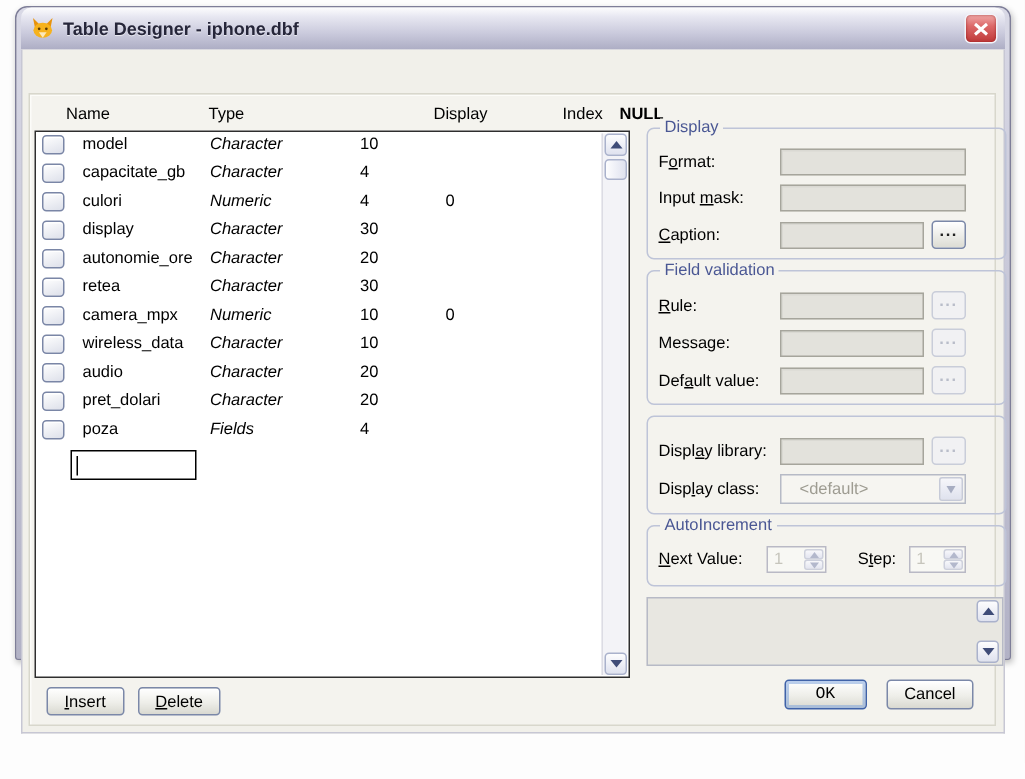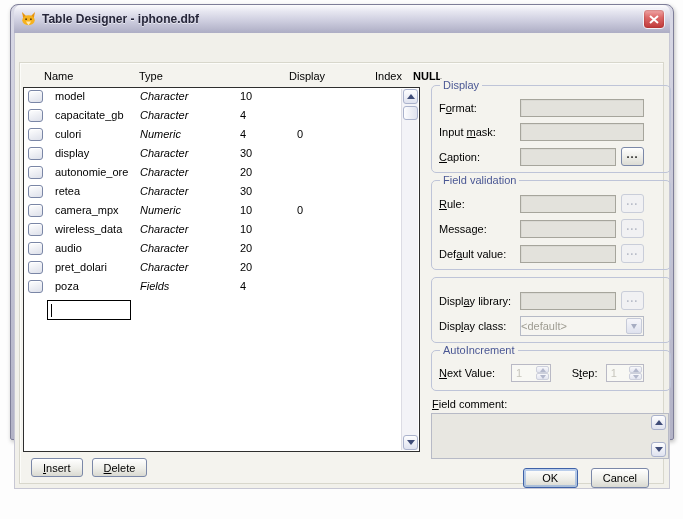--- a/index.html
+++ b/index.html
@@ -51,36 +51,36 @@
   .sbtn.up{top:0;} .sbtn.down{bottom:0;}
   .sthumb { position:absolute; left:1px; top:17px; width:15px; height:14px; border:1px solid #aab2cc; border-radius:3px;
     background:linear-gradient(90deg,#fdfdfe,#dfe2ef); cursor:grab; }
   .tri-up { width:0;height:0;border-left:4px solid transparent;border-right:4px solid transparent;border-bottom:5px solid #3f4c78; }
   .tri-down { width:0;height:0;border-left:4px solid transparent;border-right:4px solid transparent;border-top:5px solid #3f4c78; }
 
   .left-btns { position:absolute; left:8px; top:395px; display:flex; gap:9px; }
   .xpbtn { height:19px; padding:0 11px; border:1px solid #7b88a8; border-radius:3px; font-size:11px;
     background:linear-gradient(180deg,#ffffff 0%,#eeeee9 55%,#d9d9d1 100%); box-shadow:0 1px 0 rgba(255,255,255,.8) inset; cursor:pointer;
     display:inline-flex; align-items:center; justify-content:center; color:#000; }
-  .xpbtn.default { box-shadow:inset 0 0 0 2px rgba(130,165,220,.55); border-color:#3f62a8; }
+  .xpbtn.default { box-shadow:inset 0 0 0 2px rgba(130,165,220,.55); border-color:#3f62a8;font-family:Liberation Mono, monospace; }
 
   
   .right-col { position:absolute; left:411px; top:22px; width:240px; }
   .groupbox { position:relative; border:1px solid #bec4d8; border-radius:5px; margin-bottom:7px; padding:13px 26px 0 7px; }
   .gb-title { position:absolute; top:-7px; left:8px; background:#f4f3ee; padding:0 3px; color:#4a5794; }
   .frow { display:flex; align-items:center; margin-bottom:6px; }
   .flabel { width:81px; flex:none; }
   .dinput { height:18px; background:#e3e2dc; border:1px solid #a6a59c; box-shadow:inset 1px 1px 0 rgba(0,0,0,.04); }
   .w125{width:125px;} .w100{width:100px;} .w98{width:98px;}
   .dots { width:24px; height:19px; margin-left:5px; border-radius:3px; display:flex; align-items:center; justify-content:center;
     font-weight:bold; letter-spacing:1px; padding-bottom:5px; }
   .dots.on { border:1px solid #7b88a8; background:linear-gradient(180deg,#fff,#dcdcd4); color:#222; cursor:pointer; }
   .dots.off { border:1px solid #c9cdd9; background:#f1f1f3; color:#b9bdc9; }
   .combo { position:relative; width:124px; height:20px; background:#f6f5f1; border:1px solid #b6bac6; color:#9e9c92;
-    display:flex; align-items:center; padding-left:0; }
+    display:flex; align-items:center; padding-left:12px; }
   .combo-arrow { position:absolute; right:1px; top:1px; bottom:1px; width:16px; border:1px solid #c6cad8; border-radius:2px;
     background:linear-gradient(180deg,#f6f6fa,#dfe2ee); display:flex; align-items:center; justify-content:center; }
   .combo-arrow .tri-down { border-top-color:#a7adc2; border-left-width:3px; border-right-width:3px; }
   .spinner { position:relative; height:18px; background:#f8f8f4; border:1px solid #b9b9c5; color:#c6c5bc; display:flex; align-items:center; padding-left:4px; }
   .sp1{width:44px;} .sp2{width:42px;}
   .spin-arrows { position:absolute; right:1px; top:1px; bottom:1px; width:13px; display:flex; flex-direction:column; }
   .spin-arrows span { flex:1; border:1px solid #cdd0dc; border-radius:2px; background:linear-gradient(180deg,#f8f8fb,#e3e5f0);
     display:flex; align-items:center; justify-content:center; }
   .spin-arrows .tri-up { border-bottom-color:#b3b8cc; border-left-width:3px; border-right-width:3px; border-bottom-width:4px; }
   .spin-arrows .tri-down { border-top-color:#b3b8cc; border-left-width:3px; border-right-width:3px; border-top-width:4px; }
@@ -359,21 +359,20 @@
                     <i class="tri-up"></i>
                   </span>
                 <span>
                     <i class="tri-down"></i>
                   </span>
               </span>
             </span>
           </div>
         </div>
 
-        <div class="comment-label"><u>F</u>ield comment:</div>
         <div class="comment-box">
           <span></span>
           <span class="cscroll">
             <span class="cbtn up">
                 <span class="tri-up"></span>
               </span>
             <span class="cbtn down">
                 <span class="tri-down"></span>
               </span>
           </span>

